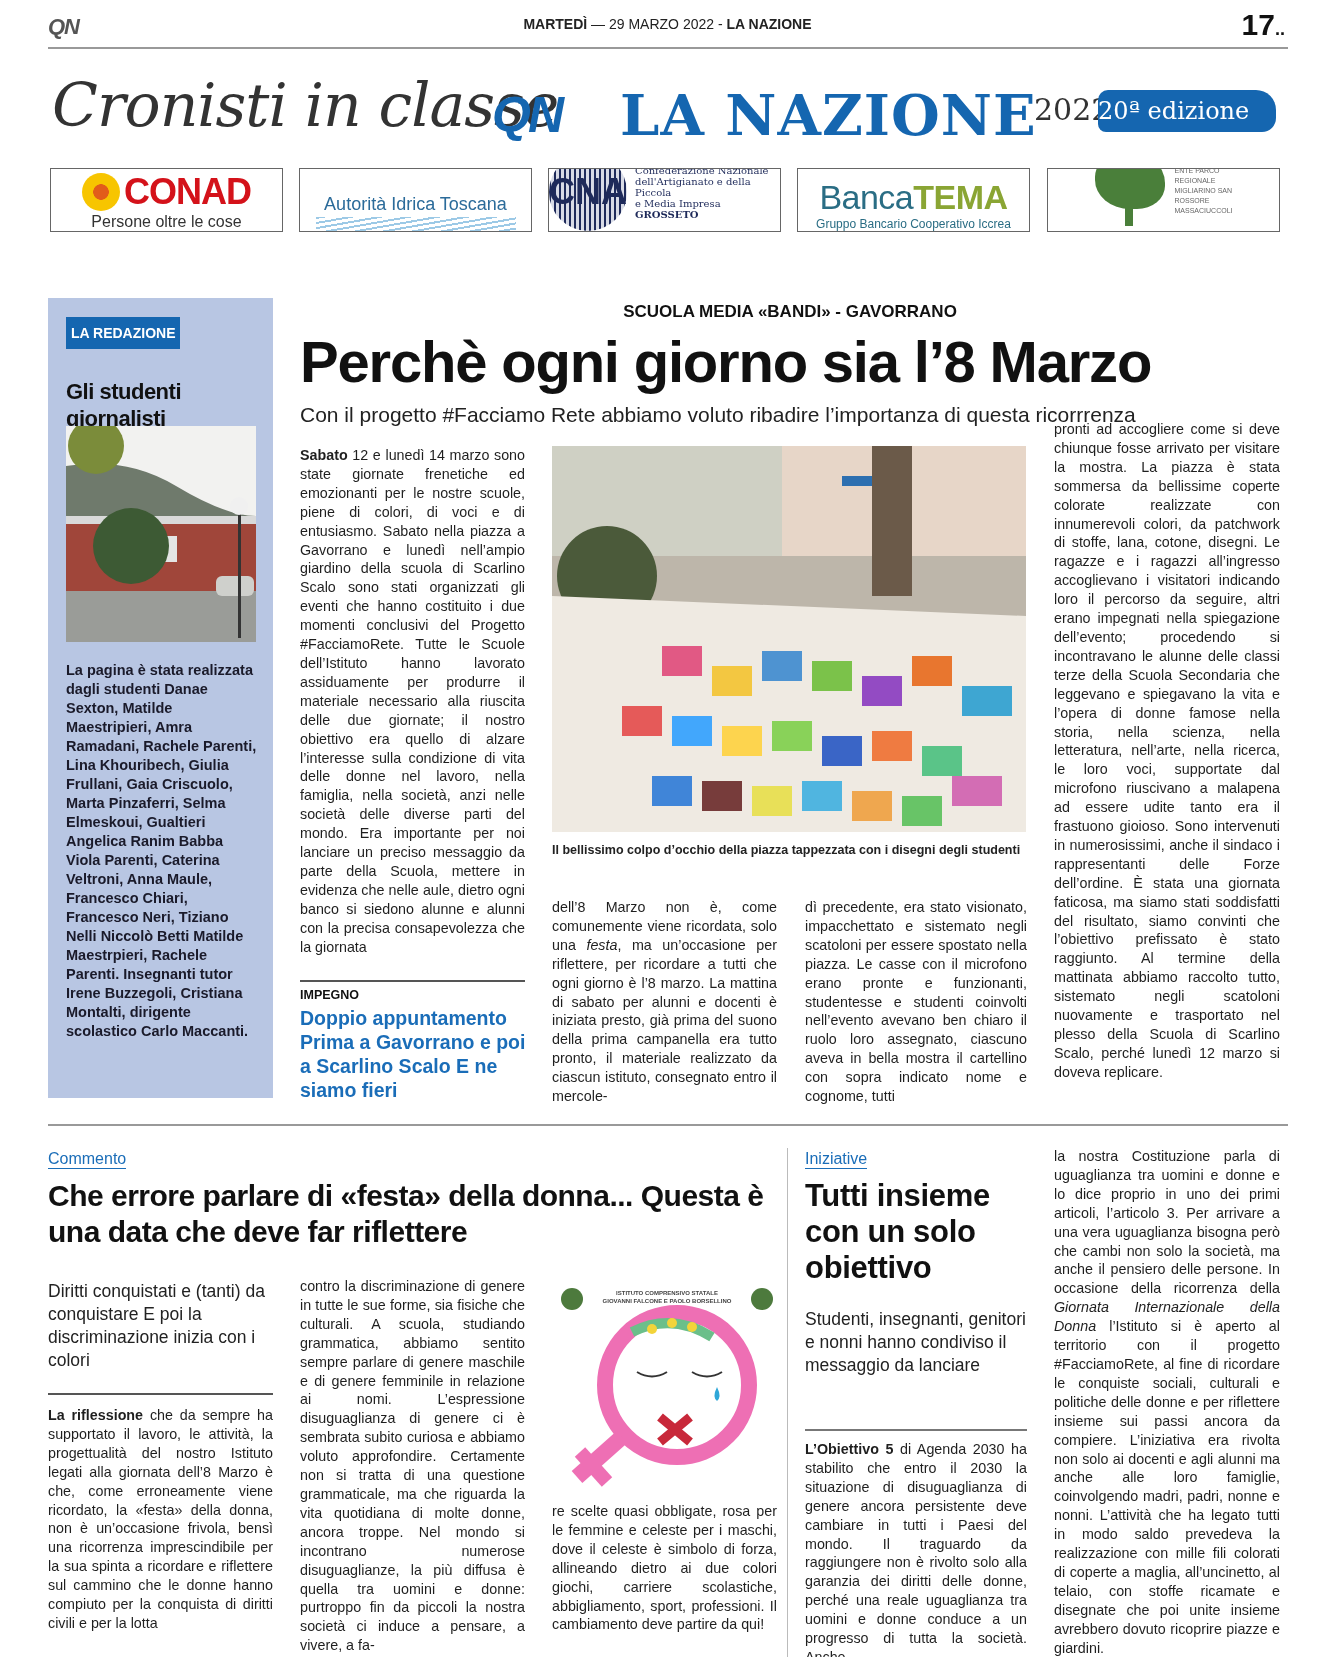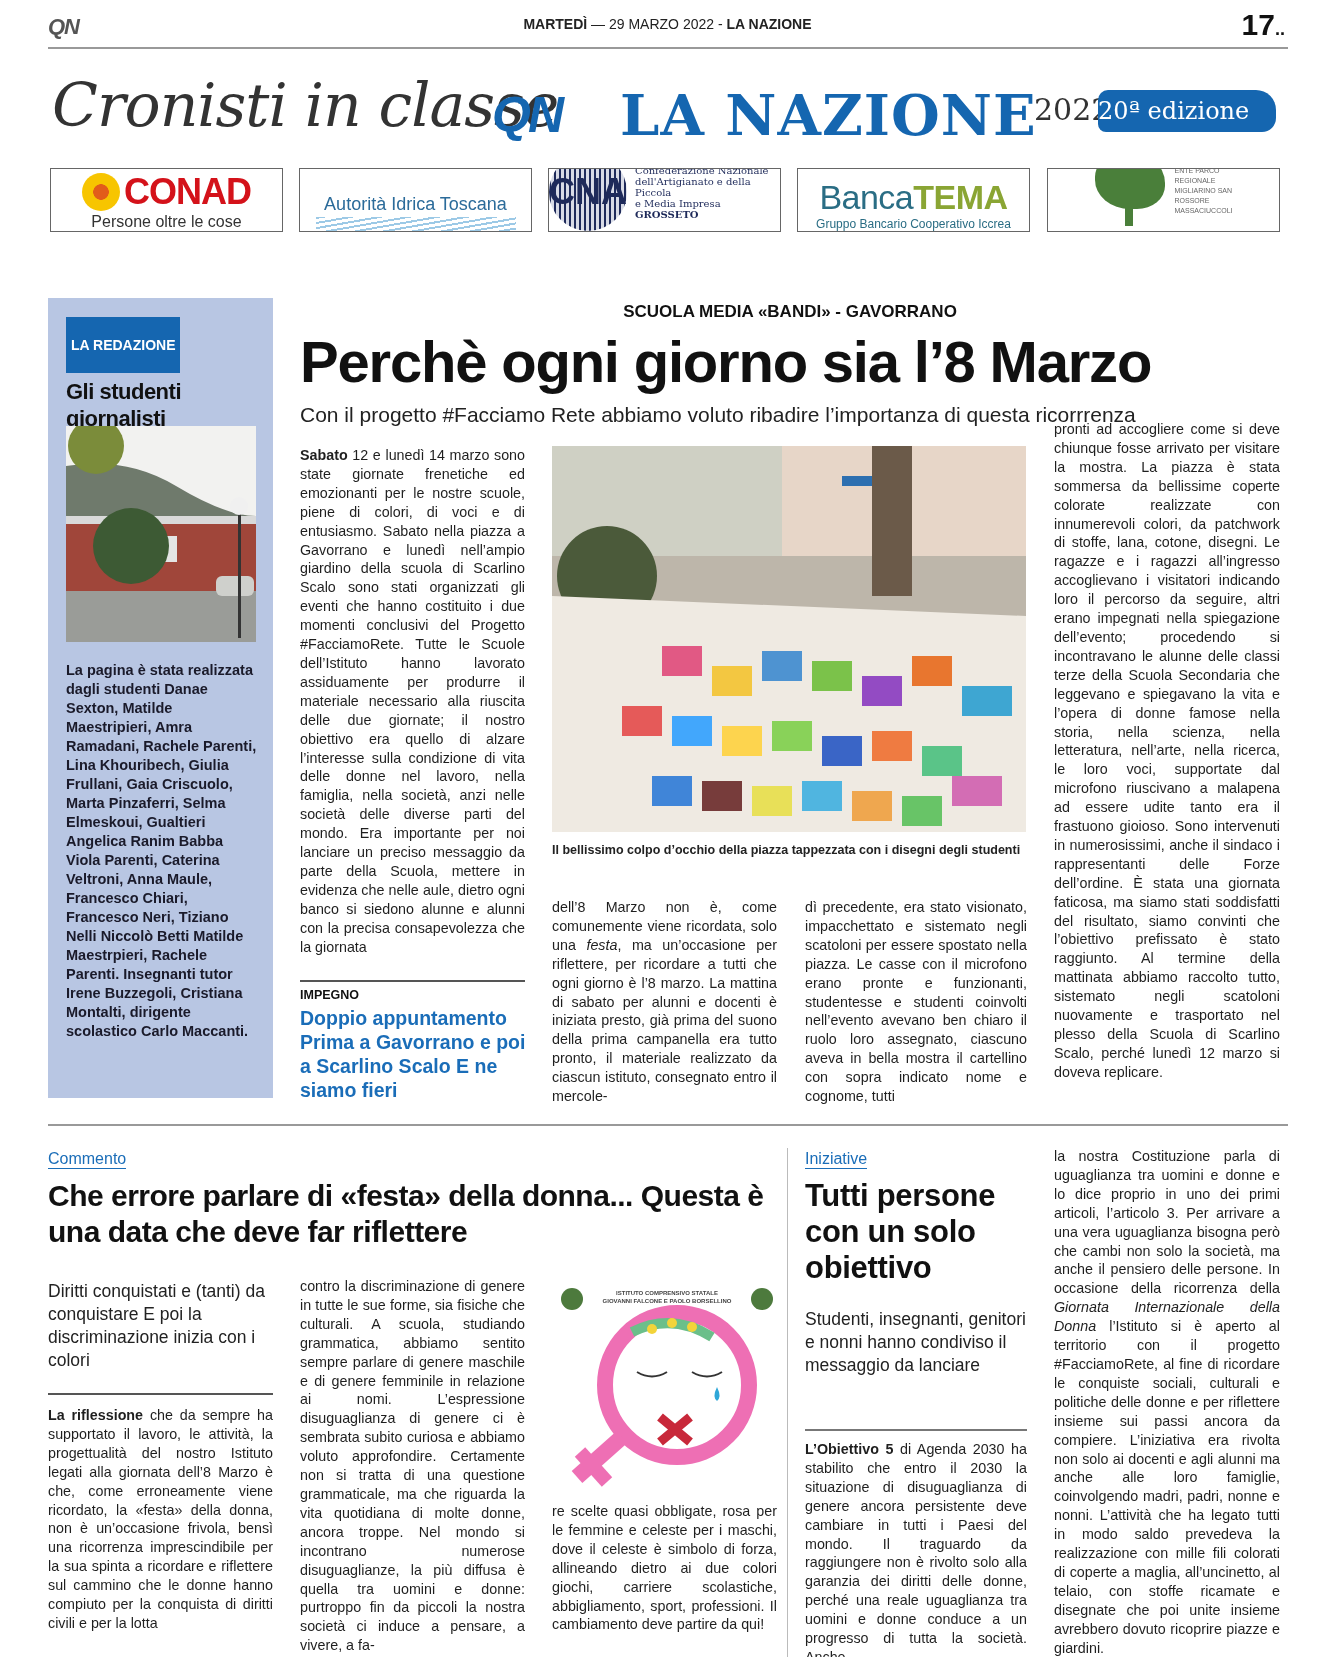--- a/index.html
+++ b/index.html
@@ -37,21 +37,21 @@
   .banca .b1 span { font-weight: 700; color: #8aa534; }
   .banca .b2 { font-size: 12px; color: #2a6d84; }
   .parco { display: flex; align-items: center; gap: 10px; }
   .tree { width: 70px; height: 80px; position: relative; }
   .tree .crown { position: absolute; left: 0; top: 0; width: 70px; height: 58px; background: #4a7f3a; border-radius: 45% 55% 40% 50%; }
   .tree .trunk { position: absolute; left: 30px; top: 50px; width: 8px; height: 25px; background: #4a7f3a; }
   .parco-text { font-size: 7px; color: #666; line-height: 10px; }
 
   
   .sidebar { left: 48px; top: 298px; width: 225px; height: 800px; background: #b8c6e3; }
-  .redazione-tag { left: 66px; top: 317px; background: #1566b0; color: #fff; font-weight: 700; font-size: 14px; padding: 20px 5px; }
+  .redazione-tag { left: 66px; top: 317px; background: #1566b0; color: #fff; font-weight: 700; font-size: 14px; padding: 8px 5px; }
   .side-title { left: 66px; top: 350px; width: 190px; font-size: 22px; font-weight: 900; line-height: 27px; color: #111; letter-spacing: -0.5px; margin-top: 28px; }
   .side-photo { left: 66px; top: 426px; width: 190px; height: 216px; overflow: hidden; background: #cfd3d2; }
   .side-text { left: 66px; top: 661px; width: 195px; font-size: 14.5px; font-weight: 700; line-height: 19px; color: #1a1a2a; }
 
   
   .kicker { left: 290px; width: 1000px; top: 302px; text-align: center; font-size: 17px; font-weight: 700; color: #111; }
   .headline { left: 300px; top: 328px; font-size: 58px; font-weight: 900; color: #111; letter-spacing: -1.2px; white-space: nowrap; }
   .subhead { left: 300px; top: 403px; font-size: 21px; color: #222; white-space: nowrap; }
   .col { font-size: 14.3px; line-height: 18.9px; color: #1f1f1f; text-align: justify; hyphens: manual; }
   .col b { font-weight: 700; }
@@ -259,17 +259,17 @@
     <path d="M140 95 Q155 104 170 95" stroke="#333" stroke-width="2" fill="none"></path>
     <path d="M165 110 q5 10 0 14 q-5 -4 0 -14" fill="#2fa7d8"></path>
     <path d="M108 140 L138 165 M138 140 L108 165" stroke="#c8283a" stroke-width="9"></path>
   </svg>
 </div>
 <div class="abs col c7">re scelte quasi obbligate, rosa per le femmine e celeste per i maschi, dove il celeste è simbolo di forza, allineando dietro ai due colori giochi, carriere scolastiche, abbigliamento, sport, professioni. Il cambiamento deve partire da qui!</div>
 
 <div class="abs vrule"></div>
 
 <div class="abs section-label iniz-label">Iniziative</div>
-<div class="abs iniz-head">Tutti persone con un solo obiettivo</div>
+<div class="abs iniz-head">Tutti insieme con un solo obiettivo</div>
 <div class="abs iniz-sub">Studenti, insegnanti, genitori e nonni hanno condiviso il messaggio da lanciare</div>
 <div class="abs iniz-rule"></div>
 <div class="abs col c8"><b>L’Obiettivo 5</b><span> di Agenda 2030 ha stabilito che entro il 2030 la situazione di disuguaglianza di genere ancora persistente deve cambiare in tutti i Paesi del mondo. Il traguardo da raggiungere non è rivolto solo alla garanzia dei diritti delle donne, perché una reale uguaglianza tra uomini e donne conduce a un progresso di tutta la società. Anche</span></div>
 <div class="abs col c9"><span>la nostra Costituzione parla di uguaglianza tra uomini e donne e lo dice proprio in uno dei primi articoli, l’articolo 3. Per arrivare a una vera uguaglianza bisogna però che cambi non solo la società, ma anche il pensiero delle persone. In occasione della ricorrenza della </span><i>Giornata Internazionale della Donna</i><span> l’Istituto si è aperto al territorio con il progetto #FacciamoRete, al fine di ricordare le conquiste sociali, culturali e politiche delle donne e per riflettere insieme sui passi ancora da compiere. L’iniziativa era rivolta non solo ai docenti e agli alunni ma anche alle loro famiglie, coinvolgendo madri, padri, nonne e nonni. L’attività che ha legato tutti in modo saldo prevedeva la realizzazione con mille fili colorati di coperte a maglia, all’uncinetto, al telaio, con stoffe ricamate e disegnate che poi unite insieme avrebbero dovuto ricoprire piazze e giardini.</span></div>
 
 </body></html>

